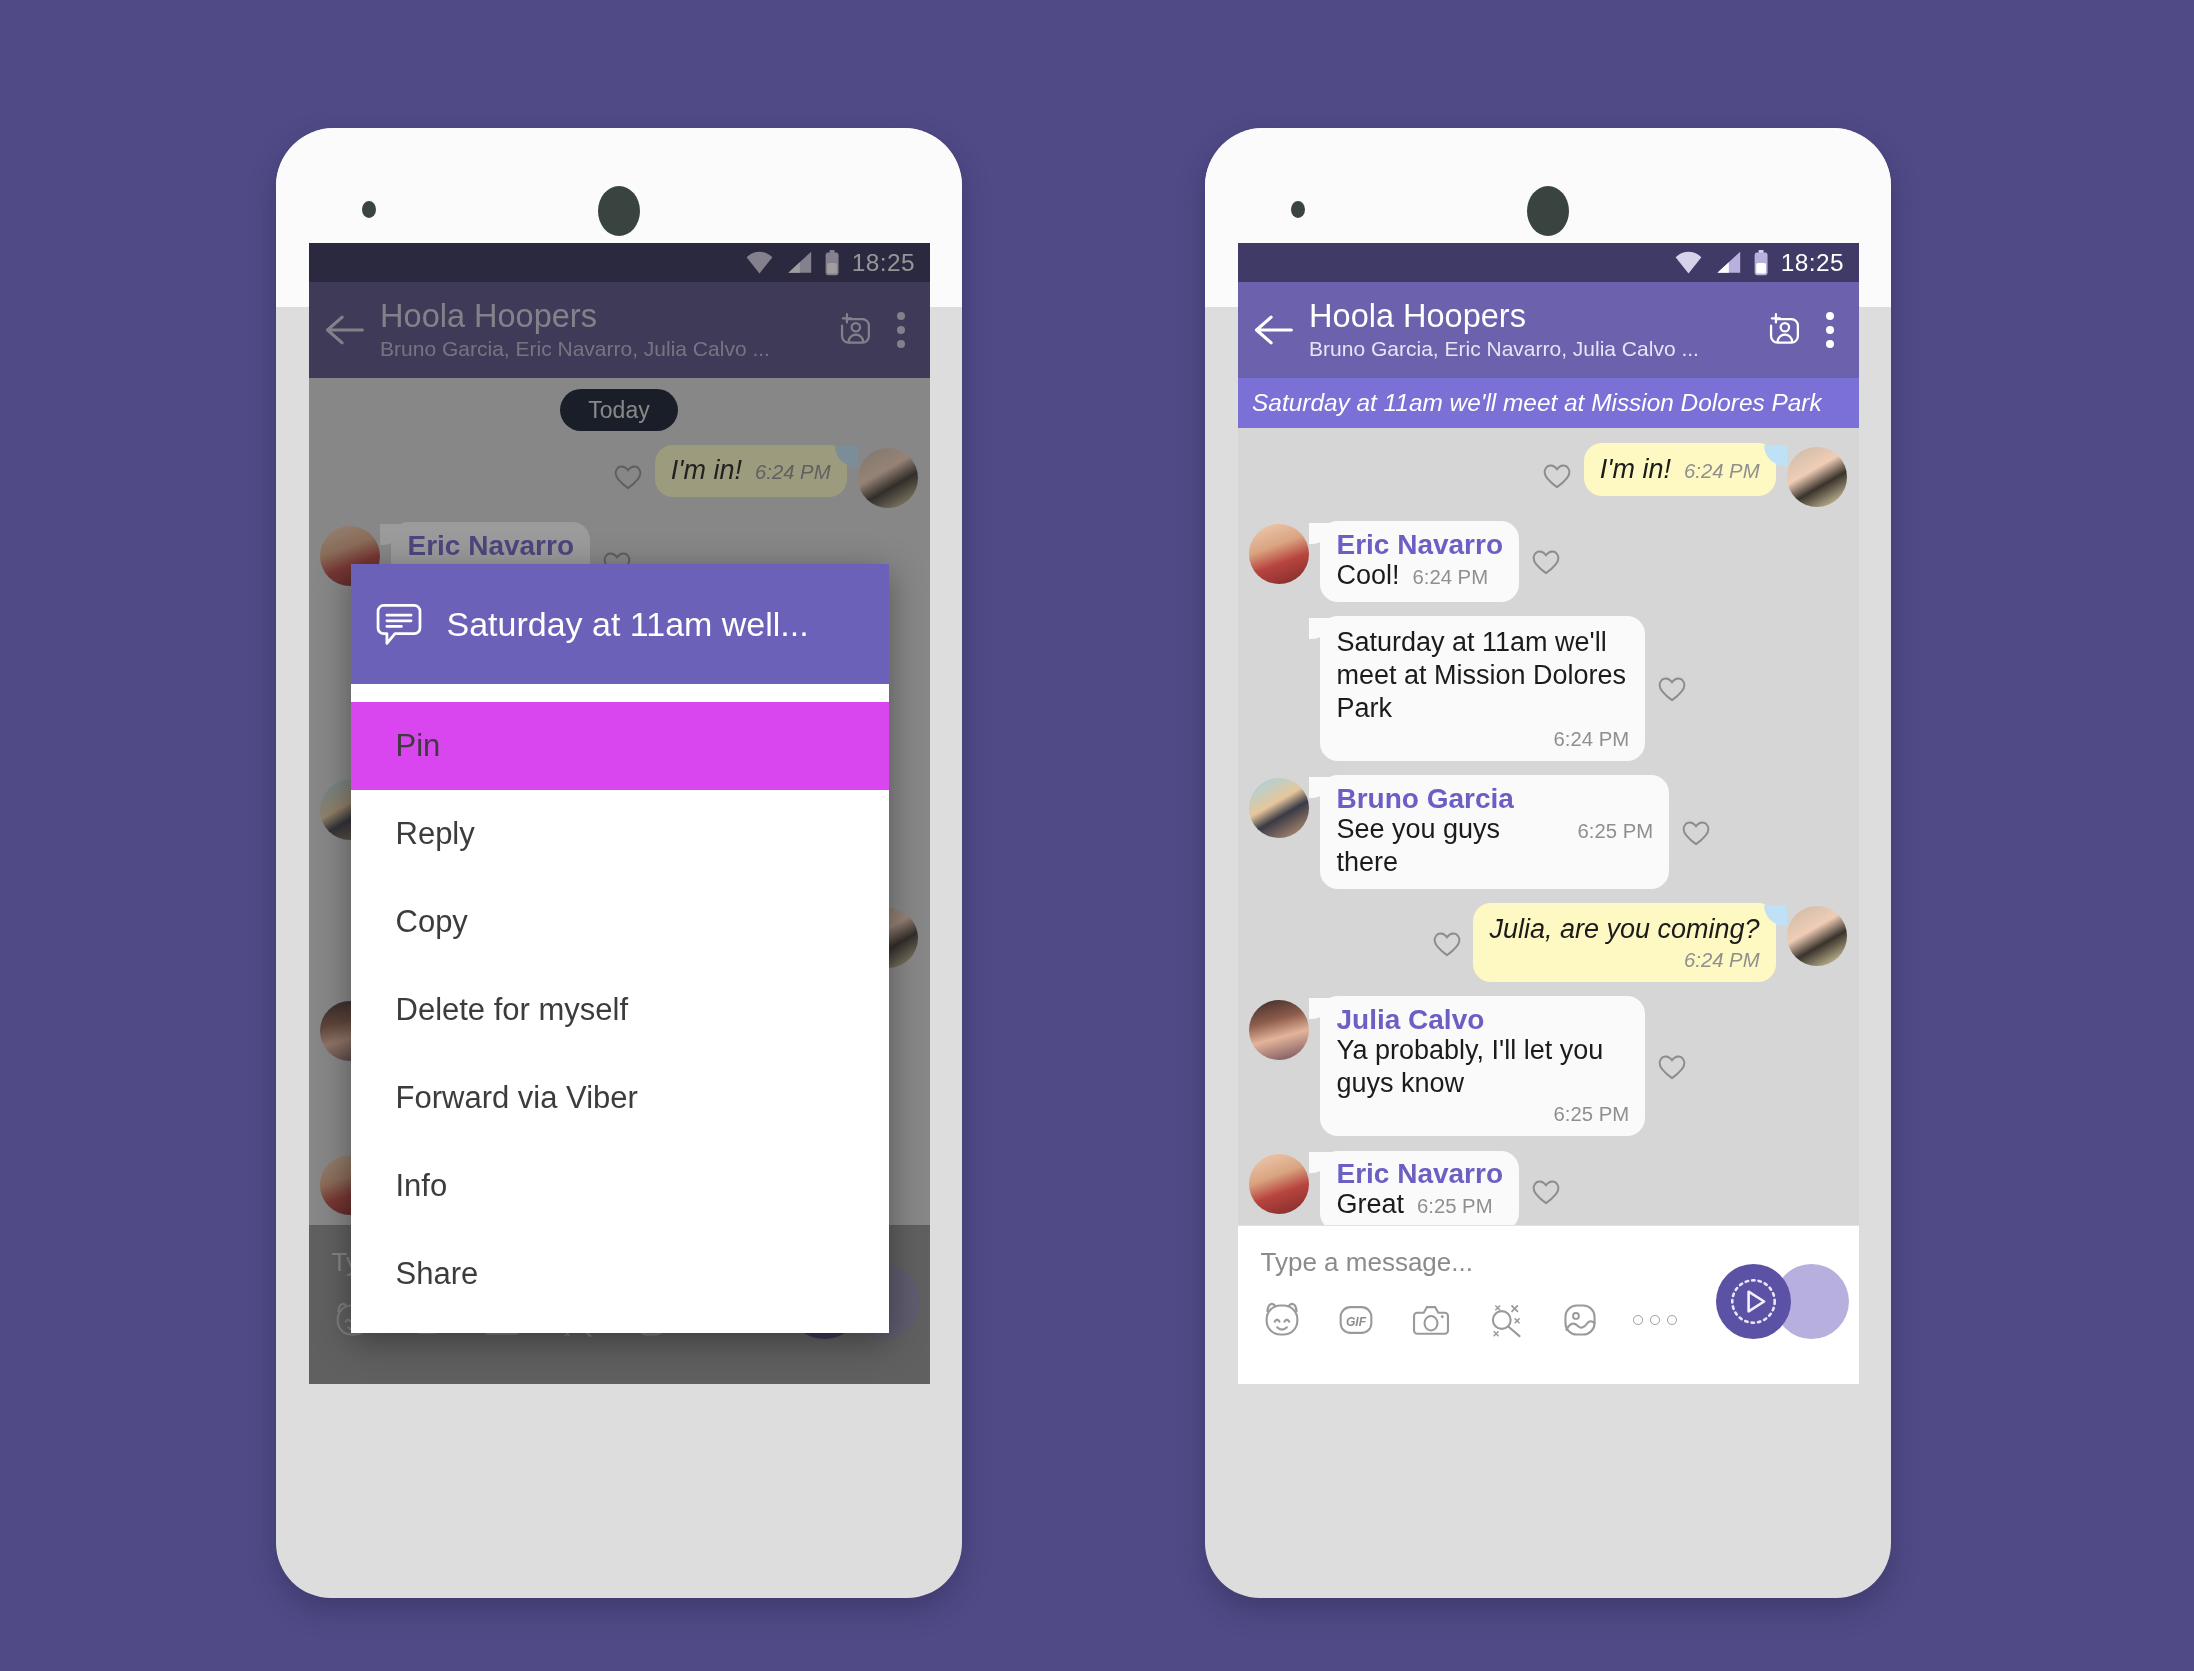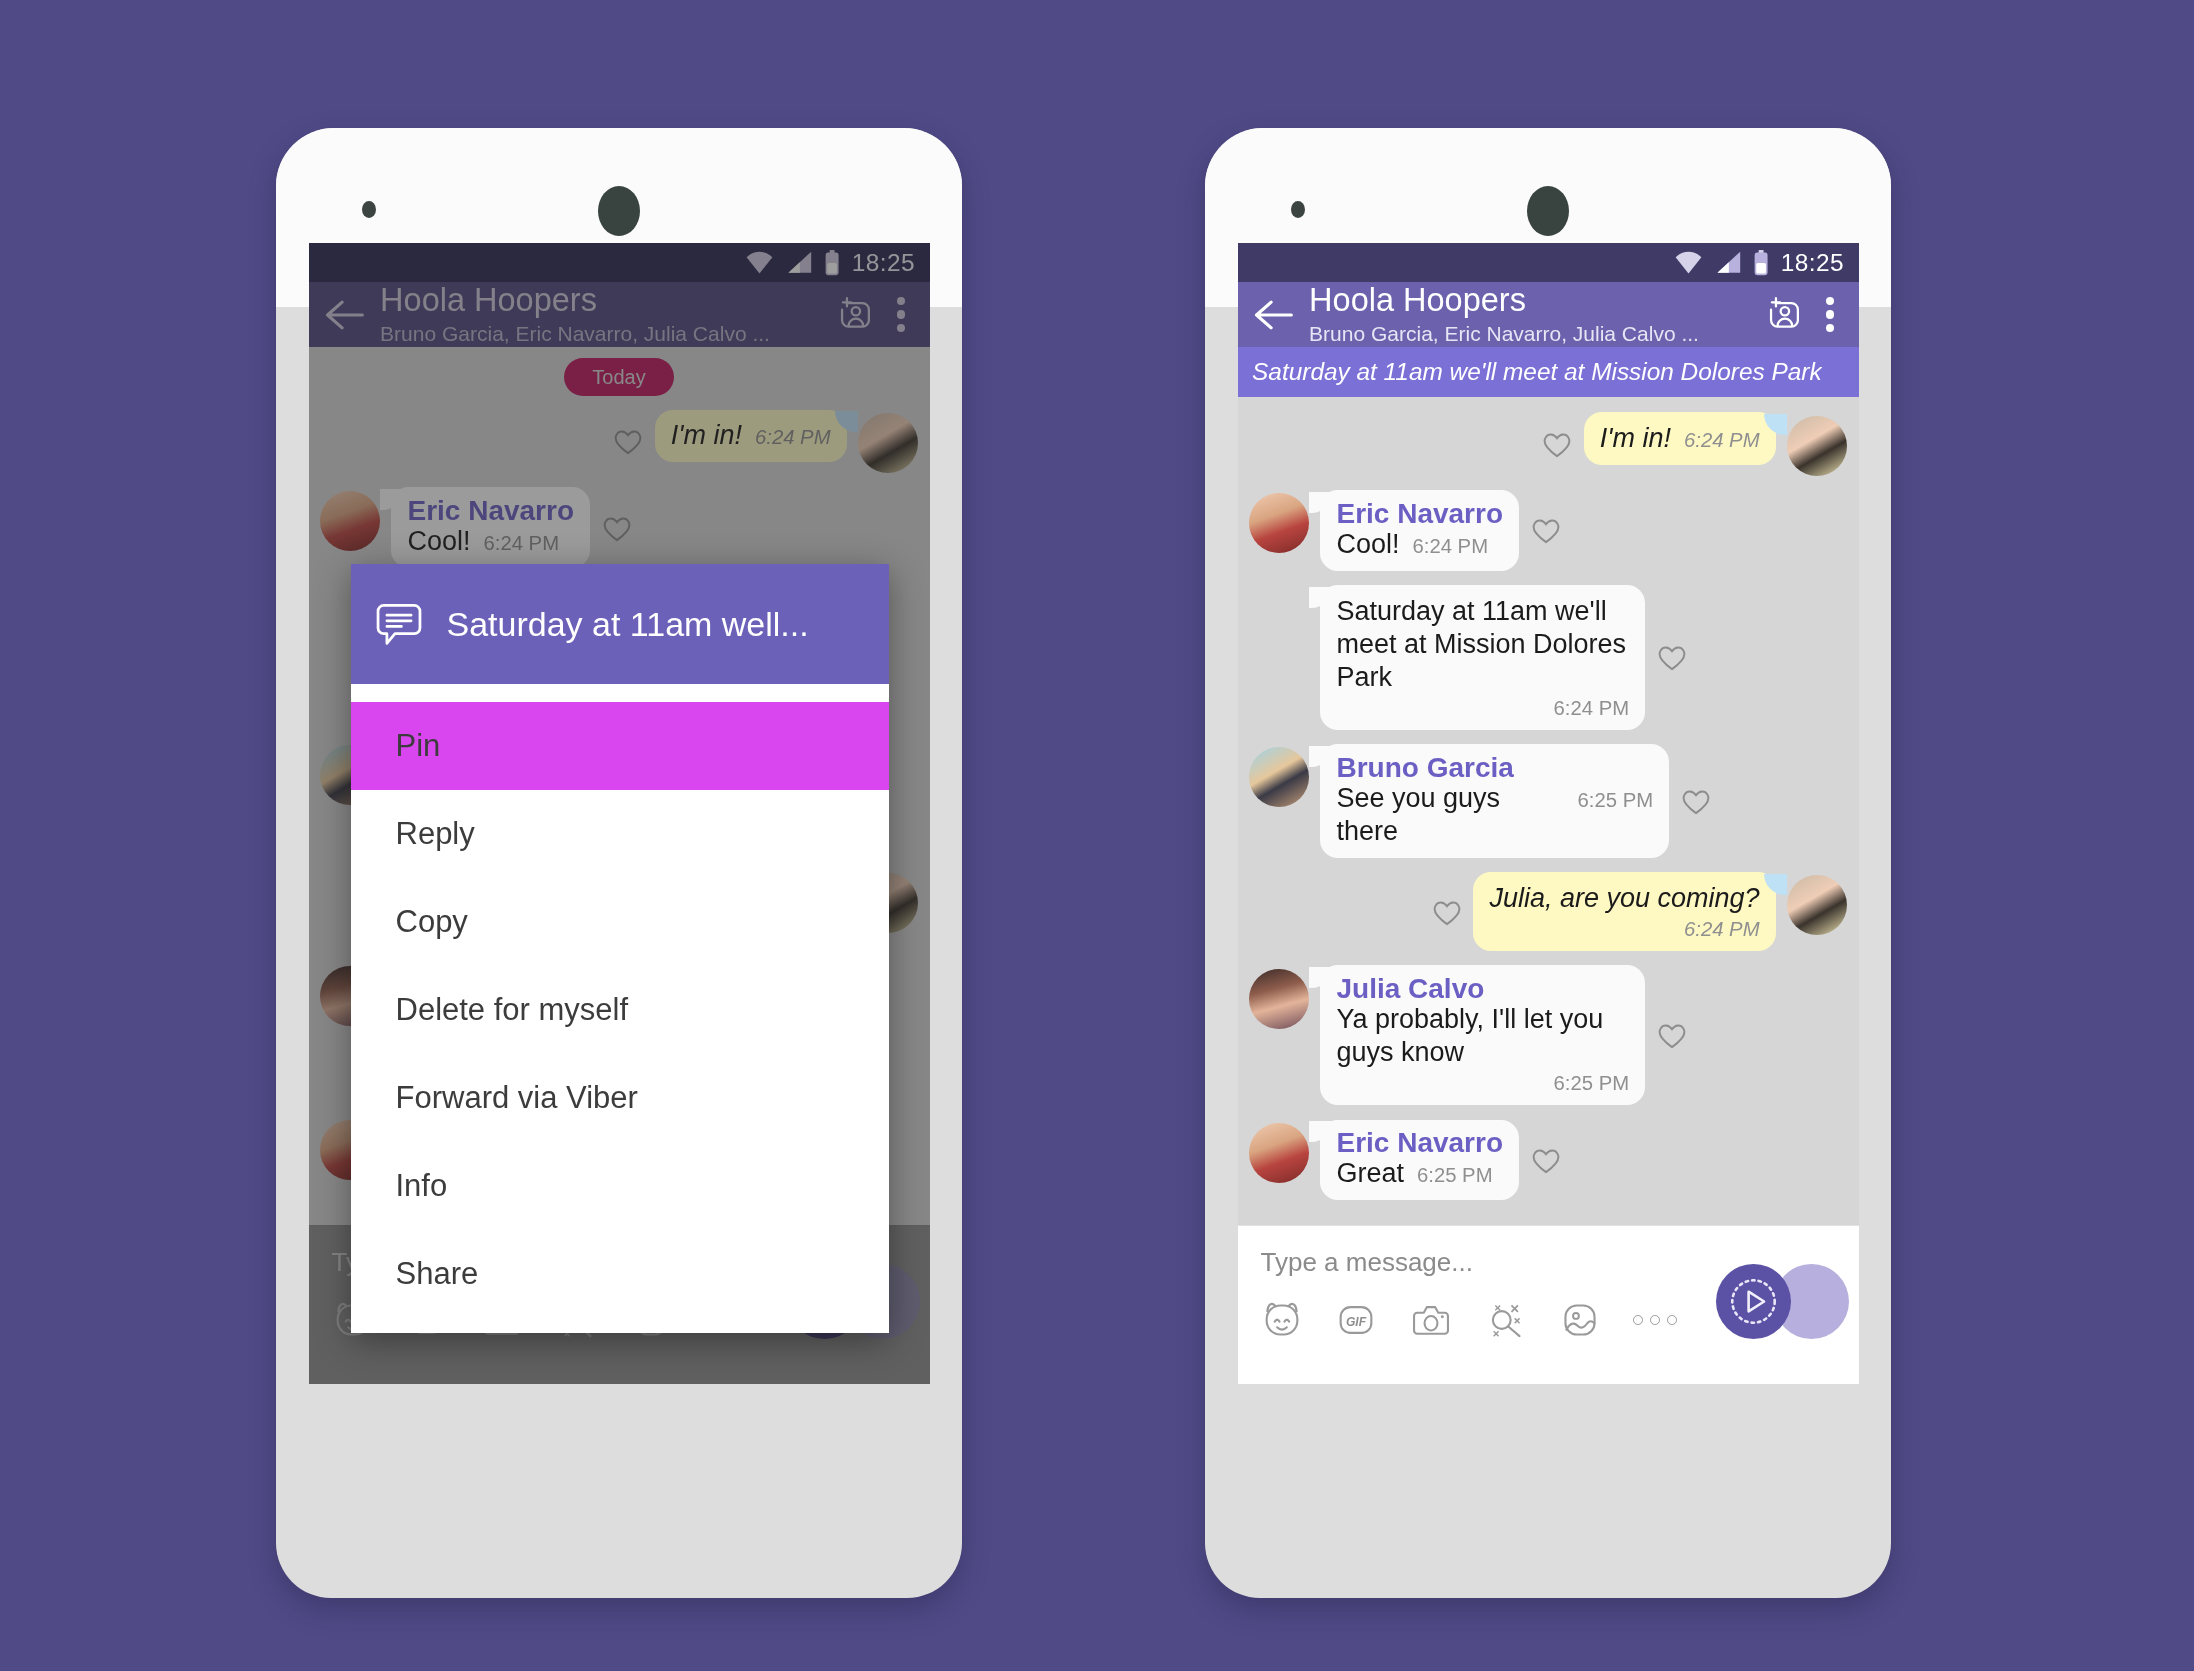--- a/index.html
+++ b/index.html
@@ -47,21 +47,21 @@
     display: flex; align-items: center; justify-content: flex-end;
     padding-right: 14.6px; gap: 11.4px;
   }
   .phone.left .statusbar { background: #2f2a52; }
   .si { display: block; }
   .clock { color: #fff; font-size: 24.4px; letter-spacing: 0.4px; }
   .phone.left .clock { color: #efeff6; }
 
   
   .appbar {
-    height: 65px; background: #6b61ac;
+    height: 96px; background: #6b61ac;
     display: flex; align-items: center; padding: 0 16.2px 0 13px;
   }
   .phone.left .appbar { background: #514a7e; }
   .backarrow { width: 44px; height: 44px; flex: 0 0 44px; }
   .titlewrap { flex: 1 1 auto; padding-left: 14.6px; min-width: 0; }
   .chat-title {
     color: #ffffff; font-size: 32.5px; line-height: 37px;
     white-space: nowrap; overflow: hidden;
   }
   .chat-sub {
@@ -86,21 +86,21 @@
     overflow: hidden;
   }
 
   
   .chatarea {
     position: relative; background: #d6d6d6;
     padding: 8.1px 0 6.5px 0; height: 100%;
   }
   .daypill-row { display: flex; justify-content: center; padding: 3.2px 0 6.5px 0; }
   .daypill {
-    background: #be185d; color: #d8d8d8; font-size: 20px;
+    background: #0f172a; color: #d8d8d8; font-size: 23px;
     padding: 7.3px 28px; border-radius: 21px;
   }
 
   .msgrow { display: flex; align-items: flex-start; padding: 7.3px 11.4px; }
   .msgrow.out { justify-content: flex-end; }
 
   .avatar {
     width: 60px; height: 60px; flex: 0 0 60px; border-radius: 50%;
     background-size: cover; background-position: center; margin-top: 3.2px;
   }

